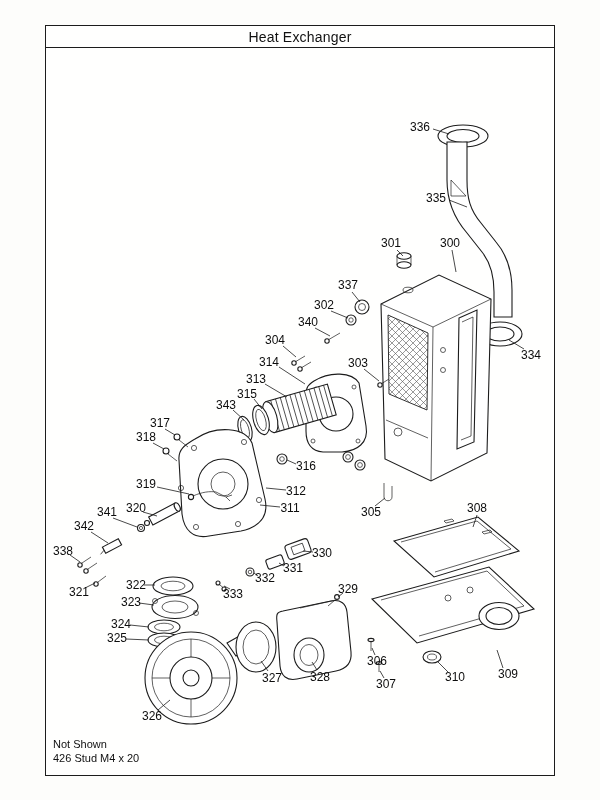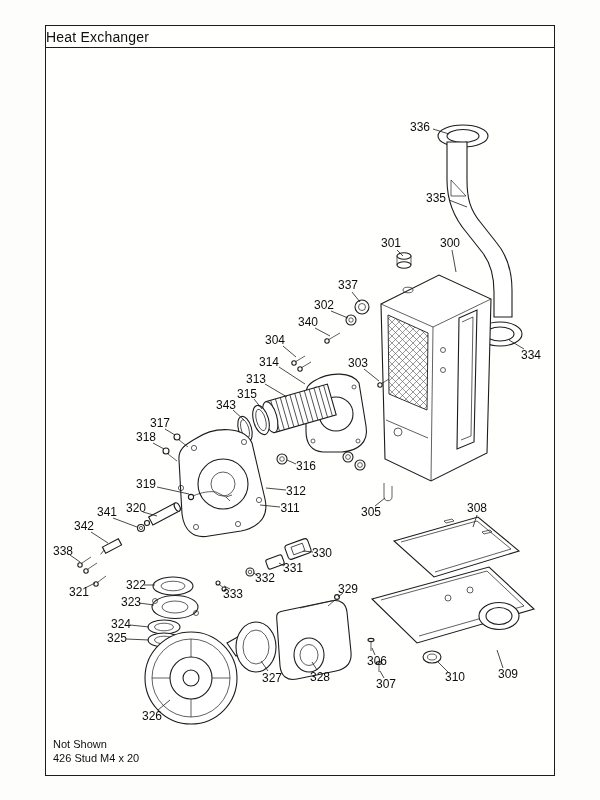--- a/index.html
+++ b/index.html
@@ -9,21 +9,21 @@
     background:#fdfdfb;
     font-family:"Liberation Sans", sans-serif;
     color:#111;
   }
   .page {
     position:absolute; left:45px; top:25px; width:510px; height:751px;
     border:1.6px solid #1c1c1c; background:#fffffe;
   }
   .title-box {
     height:22px; border-bottom:1.6px solid #1c1c1c;
-    display:flex; align-items:center; justify-content:flex-start;
+    display:flex; align-items:center; justify-content:center;
     font-size:14px; letter-spacing:0.2px;
   }
   svg.diagram { position:absolute; left:0; top:0; width:600px; height:800px; }
   .footnote {
     position:absolute; left:53px; top:737px;
     font-size:11px; line-height:1.3;
   }
   .part  { fill:#ffffff; stroke:#1c1c1c; stroke-width:1.1; }
   .thin  { fill:none; stroke:#1c1c1c; stroke-width:0.7; }
   .hatchface { stroke:#1c1c1c; stroke-width:0.9; }

